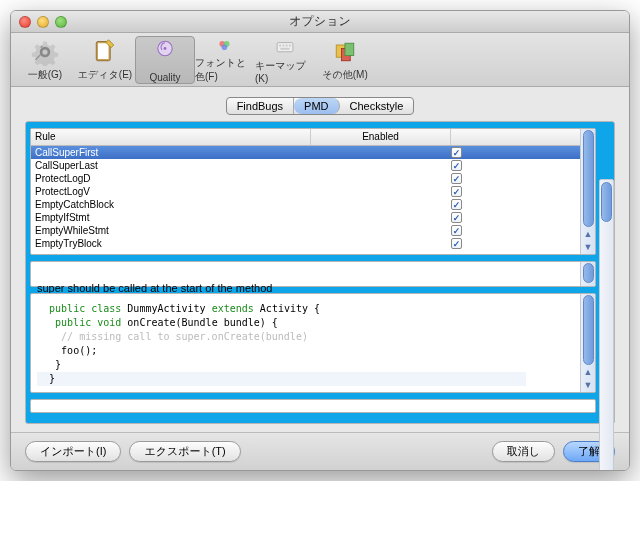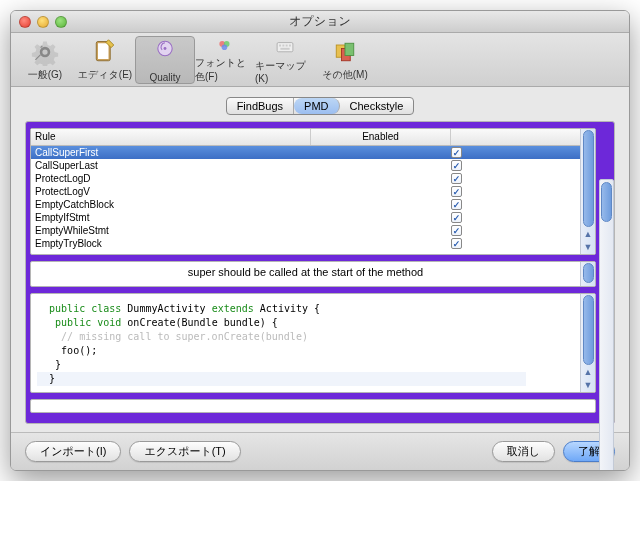--- a/index.html
+++ b/index.html
@@ -31,21 +31,21 @@
 .thead div { padding: 2px 4px; font-size: 10px; border-right: 1px solid #ccc; }
 .col1 { width: 280px; }
 .col2 { width: 140px; text-align: center; }
 .tbody { height: 108px; overflow: hidden; }
 .row { display: flex; height: 13px; font-size: 10px; align-items: center; }
 .row.sel { background: linear-gradient(#5a8fdd,#3d6fc5); color: #fff; }
 .row .c1 { width: 280px; padding-left: 4px; }
 .row .c2 { width: auto; padding-left: 140px; }
 .chk { width: 11px; height: 11px; border: 1px solid #888; border-radius: 2px; background: linear-gradient(#fff,#eef3fb); display: inline-flex; align-items: center; justify-content: center; color: #2a5db0; font-size: 9px; font-weight: bold; }
 .descpanel { height: 26px; }
-.descpanel .panelbody { padding: 4px 6px; font-size: 11px; text-align: center; }
+.descpanel .panelbody { padding: 20px 6px; font-size: 11px; }
 .codepanel { height: 100px; gap: 48px; }
 .codepanel .panelbody { padding: 8px 6px; font-family: Monaco, monospace; font-size: 10px; line-height: 14px; white-space: pre; overflow: hidden; }
 .kw-pub { color: #1a8c1a; } .kw-cls { color: #1a8c1a; } .kw-ext { color: #1a8c1a; } .kw-void { color: #1a8c1a; } .comment { color: #bbb; }
 .highlight { background: #f0f4fb; display: block; }
 .thinpanel { height: 14px; background: #fff; border: 1px solid #b5b5b5; border-radius: 2px; margin-bottom: 4px; }
 .footer { height: 38px; background: linear-gradient(#e5e5e5,#d2d2d2); border-top: 1px solid #bbb; display: flex; align-items: center; padding: 0 14px; gap: 8px; }
 .btn { background: linear-gradient(#fdfdfd,#e2e2e2); border: 1px solid #9a9a9a; border-radius: 11px; padding: 2px 14px; font-size: 11px; cursor: pointer; box-shadow: 0 1px 1px rgba(0,0,0,.1); }
 .btn.primary { background: linear-gradient(#b7d7ff,#6fa8f7); border-color: #4b7dc9; }
 .spacer { flex: 1; }
 .outerscroll { position: absolute; right: 15px; top: 92px; width: 15px; height: 335px; background: linear-gradient(90deg,#f2f4f8,#e3e8f2); border: 1px solid #c3cad6; border-radius: 2px; display: flex; flex-direction: column; align-items: center; }
@@ -120,21 +120,21 @@
 
   <div class="content" style="position:relative;">
     <div class="segrow">
       <div class="seg">
         <div>FindBugs</div>
         <div class="sel">PMD</div>
         <div>Checkstyle</div>
       </div>
     </div>
 
-    <div style="padding:6px 18px 6px 4px; border:1px solid #b5b5b5; background:#6d28d9; border-radius:3px;">
+    <div style="padding:6px 18px 6px 4px; border:1px solid #b5b5b5; background:#0ea5e9; border-radius:3px;">
 
     <div class="panel">
       <div class="panelbody">
         <div class="thead">
           <div class="col1">Rule</div>
           <div class="col2">Enabled</div>
         </div>
         <div class="tbody" id="tbody">
               <div class="row sel">
                 <div class="c1">CallSuperFirst</div>

